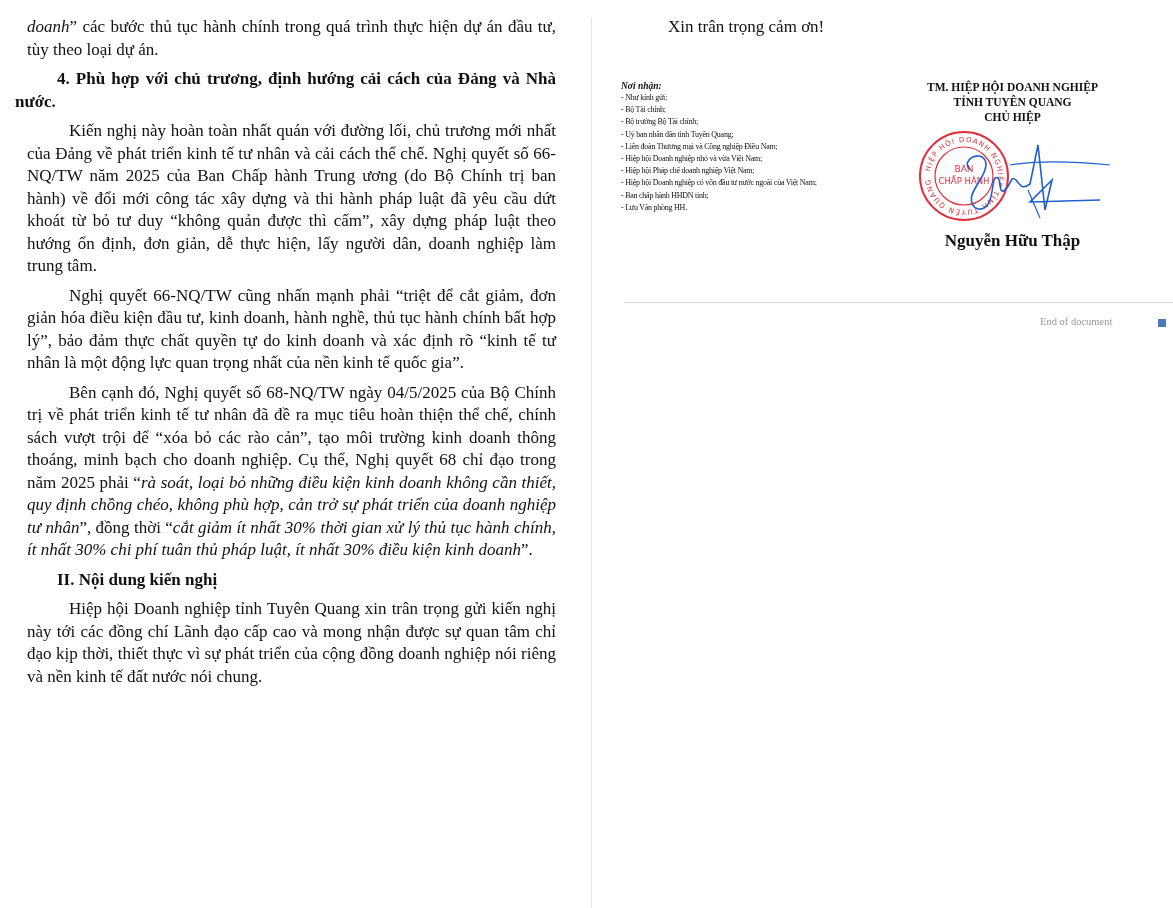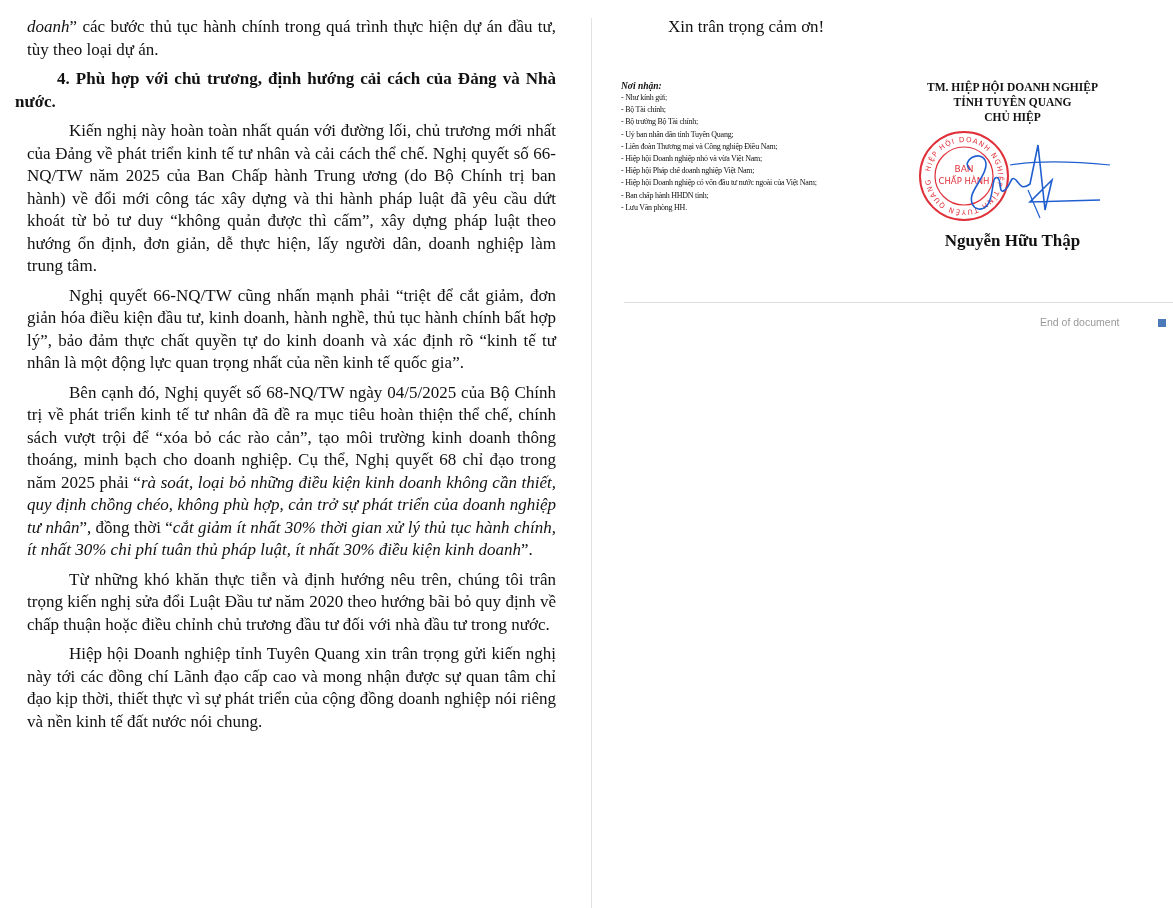--- a/index.html
+++ b/index.html
@@ -11,33 +11,33 @@
   .divider { position:absolute; left:591px; top:18px; width:1px; height:890px; background:#e2e2e2; }
   .thanks { position:absolute; left:668px; top:17px; font-size:17px; }
   .recipients { position:absolute; left:621px; top:80px; width:260px; font-size:8px; line-height:12px; }
   .recipients .title { font-style:italic; font-weight:bold; font-size:9.5px; }
   .recipients .item { white-space:nowrap; font-size:8px; line-height:12.2px; letter-spacing:-0.25px; }
   .signblock { position:absolute; left:905px; top:80px; width:215px; text-align:center; font-weight:bold; font-size:11.5px; line-height:15px; }
   .stamp { position:absolute; left:918px; top:130px; width:92px; height:92px; }
   .signature { position:absolute; left:950px; top:140px; width:165px; height:85px; }
   .signer { position:absolute; left:905px; top:231px; width:215px; text-align:center; font-weight:bold; font-size:17px; }
   .hr { position:absolute; left:624px; top:302px; width:549px; height:1px; background:#dcdcdc; }
-  .eod { position:absolute; left:1040px; top:316px; font-family:Liberation Sans, sans-serif; font-size:10.5px; color:#999; }
+  .eod { position:absolute; left:1040px; top:316px; font-family:Liberation Serif, serif; font-size:10.5px; color:#999; }
   .eod-marker { position:absolute; left:1158px; top:319px; width:8px; height:8px; background:#4a7ab8; }
 </style>
 </head>
 <body>
 
 <div class="col-left">
   <p class="noindent"><i>doanh</i><span>” các bước thủ tục hành chính trong quá trình thực hiện dự án đầu tư, tùy theo loại dự án.</span></p>
   <h3>4. Phù hợp với chủ trương, định hướng cải cách của Đảng và Nhà nước.</h3>
   <p>Kiến nghị này hoàn toàn nhất quán với đường lối, chủ trương mới nhất của Đảng về phát triển kinh tế tư nhân và cải cách thể chế. Nghị quyết số 66-NQ/TW năm 2025 của Ban Chấp hành Trung ương (do Bộ Chính trị ban hành) về đổi mới công tác xây dựng và thi hành pháp luật đã yêu cầu dứt khoát từ bỏ tư duy “không quản được thì cấm”, xây dựng pháp luật theo hướng ổn định, đơn giản, dễ thực hiện, lấy người dân, doanh nghiệp làm trung tâm.</p>
   <p>Nghị quyết 66-NQ/TW cũng nhấn mạnh phải “triệt để cắt giảm, đơn giản hóa điều kiện đầu tư, kinh doanh, hành nghề, thủ tục hành chính bất hợp lý”, bảo đảm thực chất quyền tự do kinh doanh và xác định rõ “kinh tế tư nhân là một động lực quan trọng nhất của nền kinh tế quốc gia”.</p>
   <p><span>Bên cạnh đó, Nghị quyết số 68-NQ/TW ngày 04/5/2025 của Bộ Chính trị về phát triển kinh tế tư nhân đã đề ra mục tiêu hoàn thiện thể chế, chính sách vượt trội để “xóa bỏ các rào cản”, tạo môi trường kinh doanh thông thoáng, minh bạch cho doanh nghiệp. Cụ thể, Nghị quyết 68 chỉ đạo trong năm 2025 phải “</span><i>rà soát, loại bỏ những điều kiện kinh doanh không cần thiết, quy định chồng chéo, không phù hợp, cản trở sự phát triển của doanh nghiệp tư nhân</i><span>”, đồng thời “</span><i>cắt giảm ít nhất 30% thời gian xử lý thủ tục hành chính, ít nhất 30% chi phí tuân thủ pháp luật, ít nhất 30% điều kiện kinh doanh</i><span>”.</span></p>
-  <p>Từ những khó khăn thực tiễn và định hướng nêu trên, chúng tôi trân trọng kiến nghị sửa đổi Luật Đầu tư năm 2020 theo hướng bãi bỏ quy định về chấp thuận hoặc điều chỉnh chủ trương đầu tư đối với nhà đầu tư trong nước.</p>
+  <h3>II. Nội dung kiến nghị</h3>
   <p>Hiệp hội Doanh nghiệp tỉnh Tuyên Quang xin trân trọng gửi kiến nghị này tới các đồng chí Lãnh đạo cấp cao và mong nhận được sự quan tâm chỉ đạo kịp thời, thiết thực vì sự phát triển của cộng đồng doanh nghiệp nói riêng và nền kinh tế đất nước nói chung.</p>
 </div>
 
 <div class="divider"></div>
 
 <div class="thanks">Xin trân trọng cảm ơn!</div>
 
 <div class="recipients">
   <div class="title">Nơi nhận:</div>
   <div class="item">- Như kính gửi;</div>

